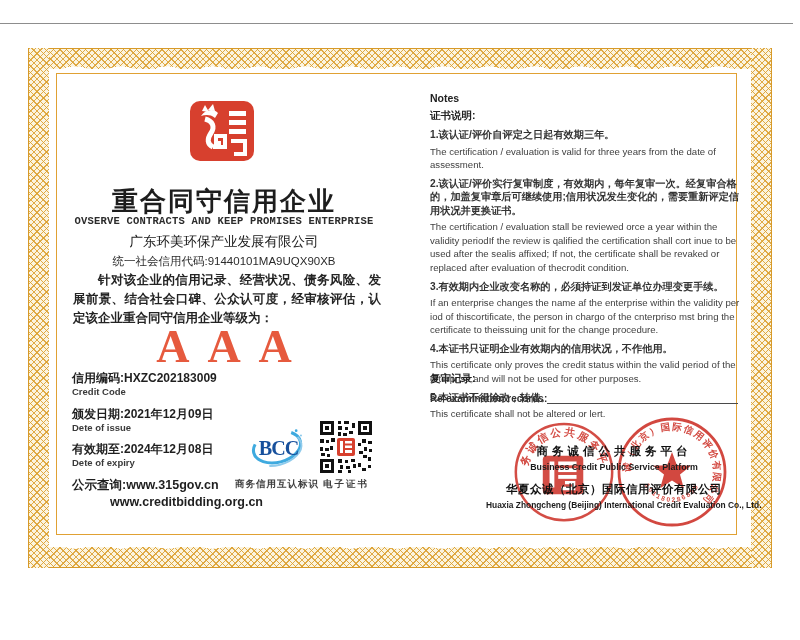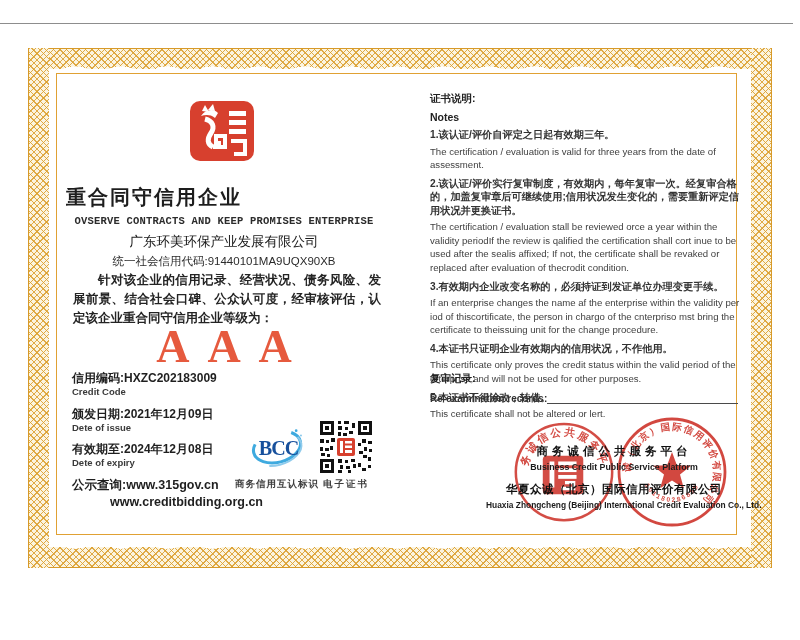--- a/index.html
+++ b/index.html
@@ -30,21 +30,21 @@
   #sc-left   { left:42px; top:70px;  width:14px; height:476px;
       background:radial-gradient(ellipse 8px 20px at 100% 50%, #fff 68%, rgba(255,255,255,0) 72%);
       background-size:14px 46px; background-repeat:repeat-y; }
   #sc-right  { left:744px; top:70px; width:14px; height:476px;
       background:radial-gradient(ellipse 8px 20px at 0% 50%, #fff 68%, rgba(255,255,255,0) 72%);
       background-size:14px 46px; background-repeat:repeat-y; }
   #inner-rule { left:56px; top:73px; width:681px; height:462px; border:1.5px solid #E0A134; }
 
   
   #seal-logo  { left:189px; top:100px; }
-  #title      { left:66px; top:184px; width:316px; font-size:20px; font-weight:bold;
+  #title      { left:66px; top:184px; width:316px; text-align:center; font-size:26px; font-weight:bold;
                 letter-spacing:2px; color:#1d1d1d; }
   #title-en   { left:66px; top:215px; width:316px; text-align:center; font-size:10.5px; font-weight:bold;
                 color:#2c2c2c; letter-spacing:.2px;font-family:Liberation Mono, monospace; }
   #company    { left:66px; top:233px; width:316px; text-align:center; font-size:13.5px; font-weight:normal; color:#191919; }
   #uscc       { left:66px; top:254px; width:316px; text-align:center; font-size:11.5px; color:#2b2b2b; }
   #para       { left:73px; top:271px; width:308px; font-size:12.5px; line-height:19px; color:#242424;
                 text-align:justify; text-indent:2em; font-weight:600; }
   #grade      { left:66px; top:320px; width:316px; text-align:center; color:#E65A3E;
                 font-family:"Liberation Serif", serif; font-weight:bold; font-size:46px;
                 letter-spacing:18px; text-indent:18px; }
@@ -187,22 +187,22 @@
   <g fill="#fff">
     <rect x="22" y="22" width="3" height="12"></rect>
     <rect x="27" y="22" width="7" height="2.5"></rect>
       <rect x="27" y="26.5" width="7" height="2.5"></rect>
     <rect x="27" y="31" width="7" height="3"></rect>
   </g>
 </svg>
 <div class="abs" id="qr-label">电子证书</div>
 
 <div class="abs" id="notes">
+  <div class="h">Notes</div>
   <div class="h">证书说明:</div>
-  <div class="h">Notes</div>
   <p class="cn">1.该认证/评价自评定之日起有效期三年。</p>
   <p class="en">The certification / evaluation is valid for three years from the date of assessment.</p>
   <p class="cn">2.该认证/评价实行复审制度，有效期内，每年复审一次。经复审合格的，加盖复审章后可继续使用;信用状况发生变化的，需要重新评定信用状况并更换证书。</p>
   <p class="en">The certification / evaluation stall be reviewed orce a year within the validity periodIf the review is qalified the certification shall cort inue to be used after the sealis affixed; If not, the certificate shall be revaked or replaced after evaluation of thecrodit condition.</p>
   <p class="cn">3.有效期内企业改变名称的，必须持证到发证单位办理变更手续。</p>
   <p class="en">If an enterprise changes the name af the enterprise within the validity per iod of thiscortificate, the person in chargo of the cnterpriso mst bring the certificate to theissuing unit for the change procedure.</p>
   <p class="cn">4.本证书只证明企业有效期内的信用状况，不作他用。</p>
   <p class="en">This certificate only proves the credit status within the valid period of the erterprise,and will not be used for other purposes.</p>
   <p class="cn">5.本证书不得涂改，转借。</p>
   <p class="en">This certificate shall not be altered or lert.</p>

